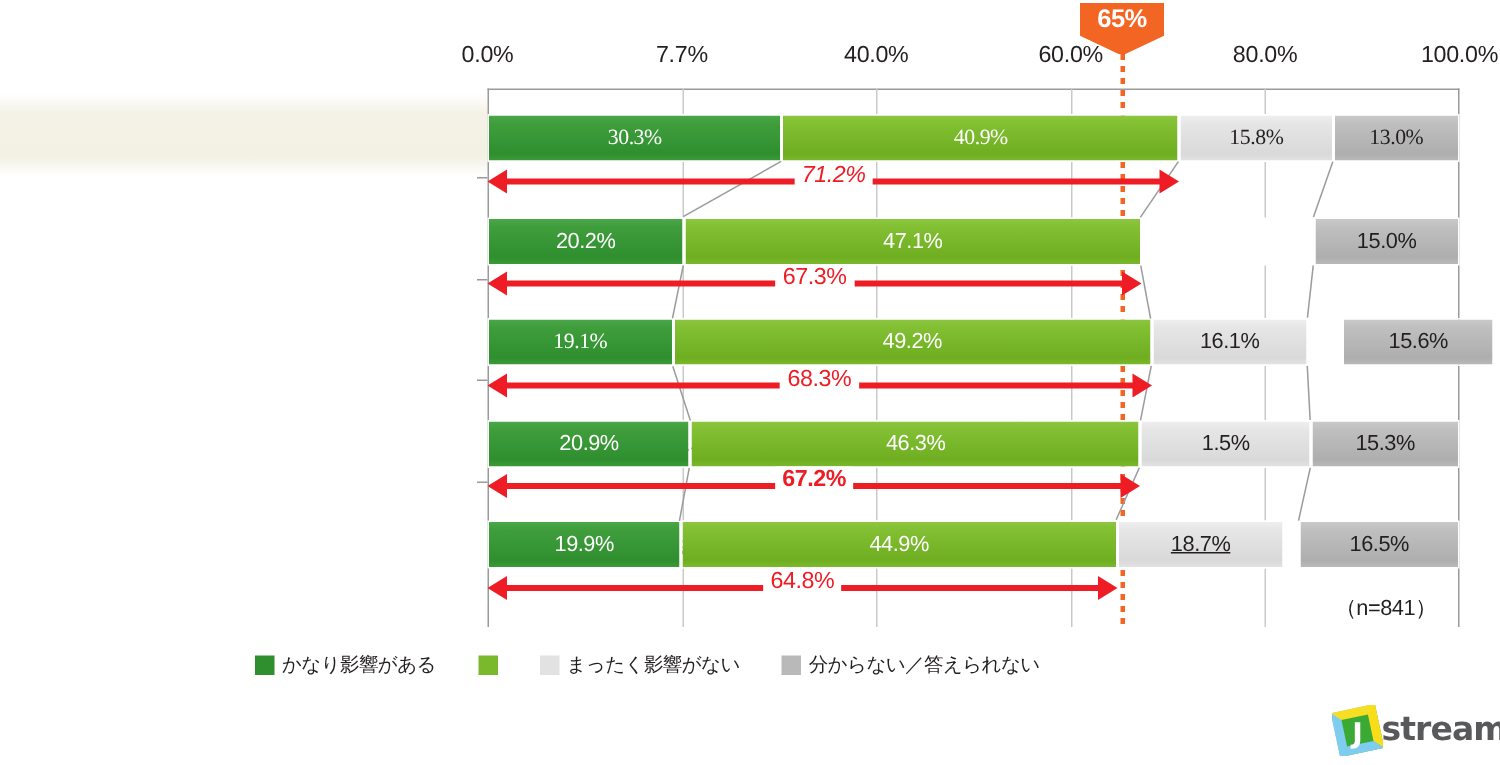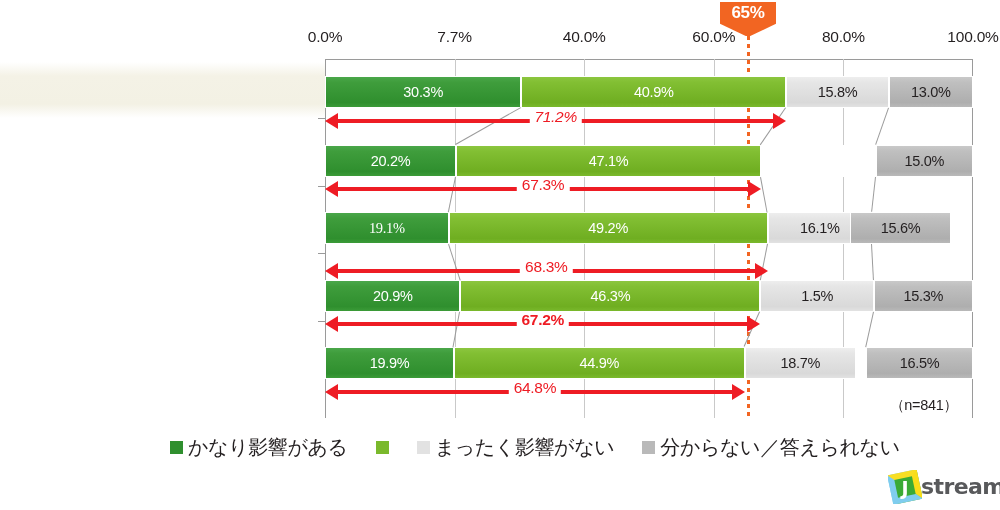--- a/index.html
+++ b/index.html
@@ -189,21 +189,21 @@
     align-items: center;
     gap: 28px;
     white-space: nowrap;
   }
   .legend-item { display: flex; align-items: center; gap: 5px; }
   .legend-swatch { width: 13px; height: 13px; display: inline-block; }
   .legend-swatch.k1 { background: #2f8f2e; }
   .legend-swatch.k2 { background: #7ab92c; }
   .legend-swatch.k3 { background: #e2e2e2; }
   .legend-swatch.k4 { background: #b9b9b9; }
-  .legend-text { font-size: 20px; color: #231f20; letter-spacing: -0.4px; }
+  .legend-text { font-size: 13px; color: #231f20; letter-spacing: -0.4px; }
 
   
   .logo { position: absolute; left: 888px; top: 468px; width: 104px; height: 38px; }
   .logo-mark { position: absolute; left: 0; top: 2px; width: 34px; height: 34px; }
   .logo-word {
     position: absolute;
     left: 33px; top: 6px;
     font-size: 22px;
     font-weight: bold;
     color: #58595b;
@@ -267,21 +267,21 @@
       <div class="axis-tick" style="top: 321px;"></div>
     </div>
   <div id="labels-layer">
       <div class="cat-label" style="top: 82px;">営業効率への影響</div>
       <div class="cat-label" style="top: 151px;">営業成績への影響</div>
       <div class="cat-label" style="top: 218px;">顧客体験への影響</div>
       <div class="cat-label" style="top: 286px;">エンゲージメントやモチベーションへの影響</div>
       <div class="cat-label" style="top: 353px;">組織力・ナレッジ共有への影響</div>
     </div>
   <div id="bars-layer">
-      <div class="bar-row" style="left: 325px; top: 76px; width: 648px;">
+      <div class="bar-row" style="left: 325px; top: 76px; width: 648px; font-family: Liberation Serif, serif;">
         <div class="seg s1" style="left: 0px; width: 196.344px;">
           <span>30.3%</span>
         </div>
         <div class="seg s2" style="left: 196.344px; width: 265.032px;">
           <span>40.9%</span>
         </div>
         <div class="seg s3" style="left: 461.376px; width: 102.384px;">
           <span>15.8%</span>
         </div>
         <div class="seg s4" style="left: 563.76px; width: 84.24px;">
@@ -302,21 +302,21 @@
       <div class="bar-row" style="left: 325px; top: 212px; width: 648px;">
         <div class="seg s1" style="left: 0px; width: 123.768px; font-family: Liberation Serif, serif;">
           <span>19.1%</span>
         </div>
         <div class="seg s2" style="left: 123.768px; width: 318.816px;">
           <span>49.2%</span>
         </div>
         <div class="seg s3" style="left: 442.584px; width: 104.328px;">
           <span>16.1%</span>
         </div>
-        <div class="seg s4" style="left: 525px; width: 101.088px;">
+        <div class="seg s4" style="left: 570px; width: 101.088px;">
           <span>15.6%</span>
         </div>
       </div>
       <div class="bar-row" style="left: 325px; top: 280px; width: 648px;">
         <div class="seg s1" style="left: 0px; width: 135.432px;">
           <span>20.9%</span>
         </div>
         <div class="seg s2" style="left: 135.432px; width: 300.024px;">
           <span>46.3%</span>
         </div>
@@ -327,21 +327,21 @@
           <span>15.3%</span>
         </div>
       </div>
       <div class="bar-row" style="left: 325px; top: 347px; width: 648px;">
         <div class="seg s1" style="left: 0px; width: 128.952px;">
           <span>19.9%</span>
         </div>
         <div class="seg s2" style="left: 128.952px; width: 290.952px;">
           <span>44.9%</span>
         </div>
-        <div class="seg s3" style="left: 419.904px; width: 111px;">
+        <div class="seg s3" style="left: 419.904px; width: 111px; text-decoration: underline;">
           <span>18.7%</span>
         </div>
         <div class="seg s4" style="left: 541.08px; width: 106.92px;">
           <span>16.5%</span>
         </div>
       </div>
     </div>
   <div id="connector-layer">
       <div class="connector" style="left: 521.344px; top: 108px; width: 75.1827px; transform: rotate(150.519deg);"></div>
       <div class="connector" style="left: 786.376px; top: 108px; width: 44.8071px; transform: rotate(124.334deg);"></div>
@@ -362,21 +362,21 @@
         <div class="arrow-head left" style="left: 0px;"></div>
         <div class="arrow-head right" style="left: 448.376px;"></div>
         <div class="arrow-label" style="left: 230.688px;">71.2%</div>
       </div>
       <div class="arrow-wrap" style="left: 325px; top: 178px; width: 436.104px;">
         <div class="arrow-line" style="left: 4px; width: 428.104px;"></div>
         <div class="arrow-head left" style="left: 0px;"></div>
         <div class="arrow-head right" style="left: 423.104px;"></div>
         <div class="arrow-label" style="left: 218.052px;">67.3%</div>
       </div>
-      <div class="arrow-wrap" style="left: 325px; top: 246px; width: 442.584px; margin-top: 14px;">
+      <div class="arrow-wrap" style="left: 325px; top: 246px; width: 442.584px;">
         <div class="arrow-line" style="left: 4px; width: 434.584px;"></div>
         <div class="arrow-head left" style="left: 0px;"></div>
         <div class="arrow-head right" style="left: 429.584px;"></div>
         <div class="arrow-label" style="left: 221.292px;">68.3%</div>
       </div>
       <div class="arrow-wrap" style="left: 325px; top: 313px; width: 435.456px;">
         <div class="arrow-line" style="left: 4px; width: 427.456px;"></div>
         <div class="arrow-head left" style="left: 0px;"></div>
         <div class="arrow-head right" style="left: 422.456px;"></div>
         <div class="arrow-label" style="left: 217.728px; font-weight: bold;">67.2%</div>

